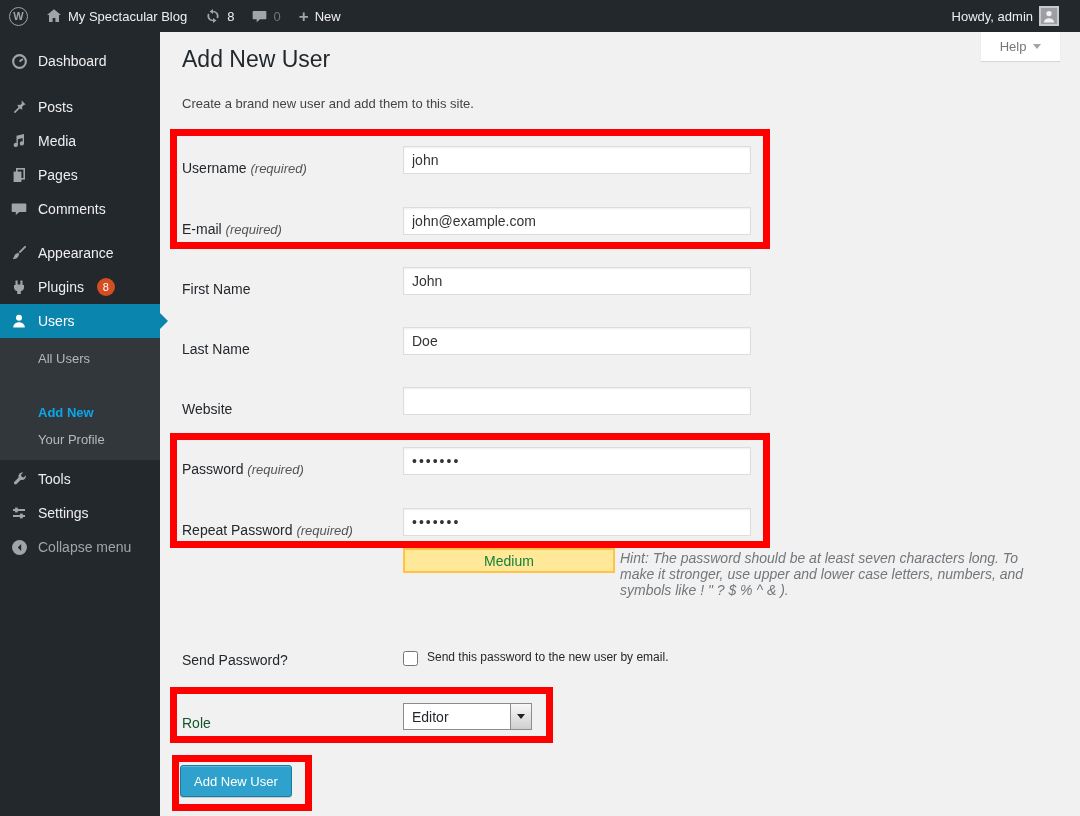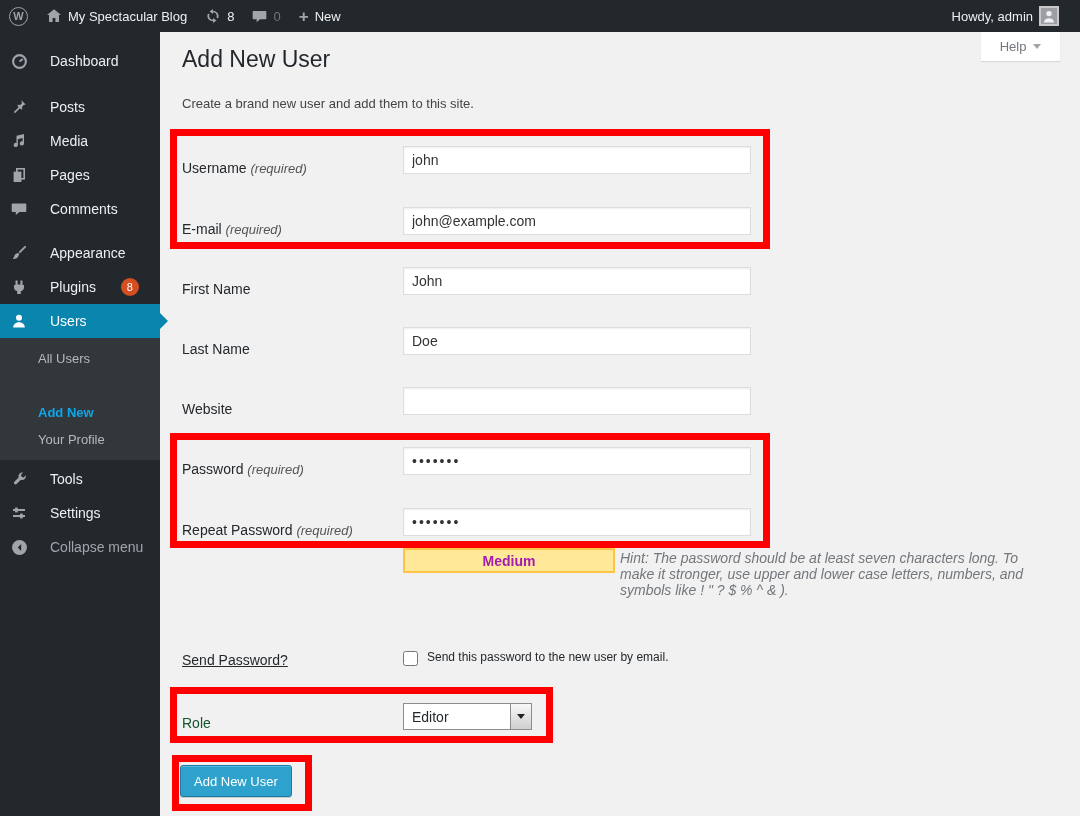--- a/index.html
+++ b/index.html
@@ -20,21 +20,21 @@
   .wplogo { width:19px; height:19px; border:1.6px solid #9ea3a8; border-radius:50%;
     color:#9ea3a8; font-size:11px; font-weight:bold; display:flex; align-items:center; justify-content:center; }
   .ab-right { margin-left:auto; display:flex; align-items:center; gap:8px; padding-right:12px; }
   .avatar { width:20px; height:20px; border:2px solid #c8c8c8; display:block; }
   .plus-glyph { color:#a0a5aa; font-size:17px; font-weight:bold; line-height:1; }
   .ab-icon svg { display:block; }
 
   
   #sidebar { position:absolute; top:32px; left:0; width:160px; height:784px;
     background:#23282d; padding-top:12px; z-index:40; }
-  .menu-item { height:34px; display:flex; align-items:center; gap:21px;
+  .menu-item { height:34px; display:flex; align-items:center; gap:9px;
     padding:0 8px 0 9px; color:#eee; font-size:14px; cursor:pointer; }
   .menu-item .icon16 { width:20px; height:20px; flex:0 0 20px;
     display:flex; align-items:center; justify-content:center; }
   .menu-item.active { background:#0a85ae; color:#fff; }
   .menu-item.dim { color:#a0a5aa; }
   .sep12 { height:12px; } .sep10 { height:10px; } .sep2 { height:2px; }
   .badge { background:#d54e21; color:#fff; border-radius:50%; min-width:18px; height:18px;
     display:flex; align-items:center; justify-content:center; font-size:11px; margin-left:4px; }
   .submenu { background:#32373c; padding:7px 0; }
   .submenu-item { height:27px; display:flex; align-items:center; padding-left:38px;
@@ -55,27 +55,27 @@
   .subtitle { position:absolute; left:22px; top:64px; font-size:13px; color:#444; }
 
   .form-label { position:absolute; left:22px; width:216px; font-size:14px; color:#23282d;margin-top:8px; }
   .req { font-style:italic; font-size:13px; color:#555; }
   .txt { position:absolute; left:243px; width:348px; height:28px; border:1px solid #ddd;
     background:#fff; font-size:14px; color:#333; padding:0 8px;
     font-family:inherit; box-shadow:inset 0 1px 2px rgba(0,0,0,.07); }
   .pwd { letter-spacing:2px; }
 
   .strength-meter { position:absolute; left:243px; top:516px; width:212px; height:25px;
-    background:#ffe999; border:2px solid #ffc445; color:#a21caf; font-size:14px;
-    display:flex; align-items:center; justify-content:center;font-weight:bold; }
+    background:#ffe999; border:2px solid #ffc445; color:#15803d; font-size:14px;
+    display:flex; align-items:center; justify-content:center; }
   .pw-hint { position:absolute; left:243px; top:518px; width:660px;
     font-style:italic; font-size:14px; line-height:16px; color:#72777c; white-space:pre-line; }
   .pw-hint::before { content:""; float:left; width:217px; height:44px; }
 
-  .send-label { position:absolute; left:22px; top:620px; font-size:14px; color:#23282d;text-decoration:underline; }
+  .send-label { position:absolute; left:22px; top:620px; font-size:14px; color:#23282d; }
   .send-cb { position:absolute; left:243px; top:619px; width:15px; height:15px; cursor:pointer; }
   .send-text { position:absolute; left:267px; top:618px; font-size:12px; color:#23282d; }
 
   .role-label { position:absolute; left:22px; top:677px; font-size:14px; color:#14532d;margin-top:6px; }
   .role-select { position:absolute; left:243px; top:671px; width:129px; height:27px;
     background:#fff; border:1px solid #8d8d8d; display:flex; align-items:stretch; cursor:pointer; }
   .role-text { flex:1; display:flex; align-items:center; padding-left:8px; font-size:14px; color:#23282d; }
   .dd-btn { width:21px; background:linear-gradient(#f8f8f8,#cfcfcf); border-left:1px solid #8d8d8d;
     display:flex; align-items:center; justify-content:center; }
   .dd-caret { width:0; height:0; border-left:4px solid transparent;

